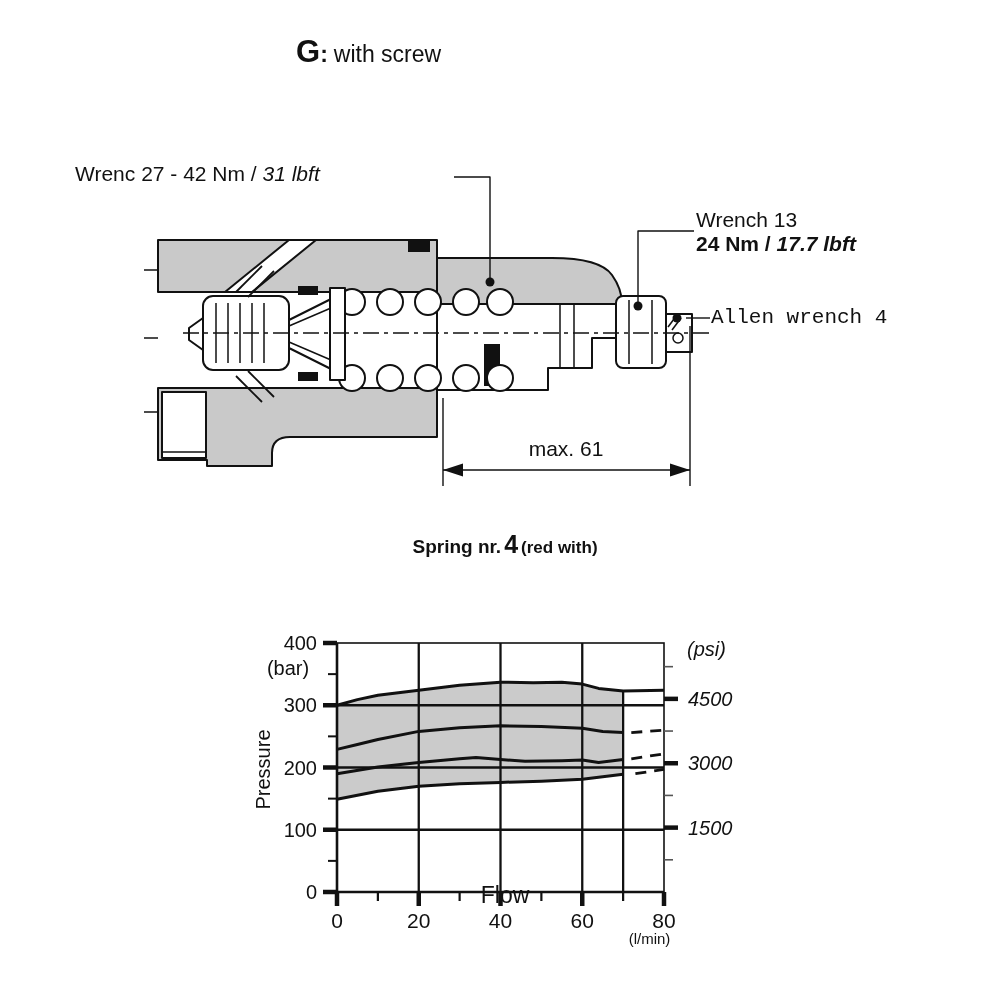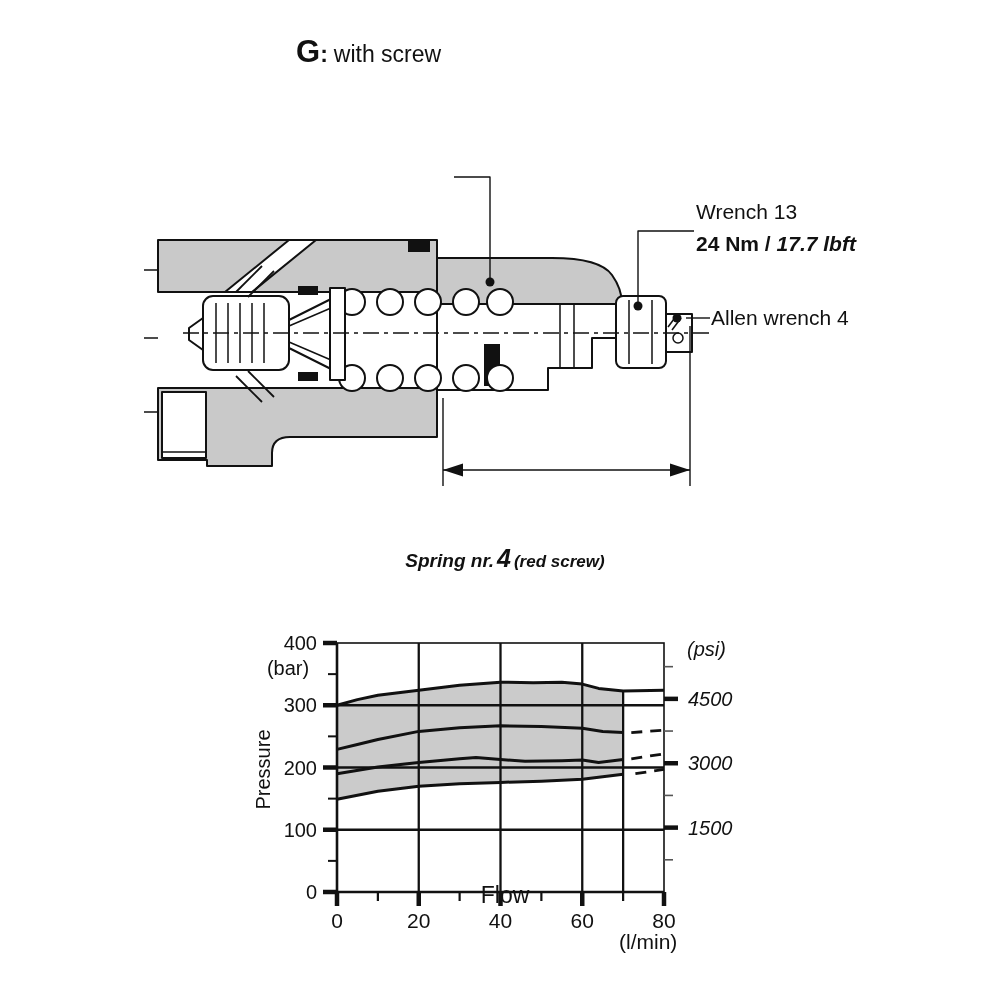--- a/index.html
+++ b/index.html
@@ -176,34 +176,38 @@
         <line x1="664" y1="666.6711206718239" x2="673" y2="666.6711206718239" stroke="#555" stroke-width="1.6"></line>
       </g>
   </svg>
 
   <div class="abs title-row" style="left:296px;top:34px;">
     <span class="title-g">G</span>
       <span class="title-colon">:</span>
       <span class="title-rest">with screw</span>
   </div>
 
-
-  <div class="abs ann" style="left:696px;top:200px;">Wrench 13</div>
+  <div class="abs ann" style="left:75px;top:162px;">
+    <span>Wrenc 27 - 42 Nm / </span><span class="it">31 lbft</span>
+  </div>
+
+  <div class="abs ann" style="left:696px;top:208px;">Wrench 13</div>
   <div class="abs ann" style="left:696px;top:232px;font-weight:bold;">
     <span>24 Nm / </span><span class="it">17.7 lbft</span>
   </div>
 
-  <div class="abs ann" style="left:711px;top:306px;">Allen wrench 4</div>
-
-
-  <div class="abs chart-title" style="left:320px;top:544px;font-style:italic;">
+  <div class="abs ann" style="left:711px;top:306px;font-family:Liberation Mono, monospace;">Allen wrench 4</div>
+
+  <div class="abs dimtxt" style="left:466px;top:437px;">max. 61</div>
+
+  <div class="abs chart-title" style="left:320px;top:530px;">
     <span class="ct-prefix">Spring nr. </span>
       <span class="ct-num">4</span>
-      <span class="ct-suffix"> (red screw)</span>
+      <span class="ct-suffix"> (red with)</span>
   </div>
 
   <div class="abs unit" style="left:252px;top:657px;width:72px;text-align:center;">(bar)</div>
   <div class="abs unit it" style="left:687px;top:638px;">(psi)</div>
   <div class="abs rot" style="left:193px;top:758px;">Pressure</div>
   <div class="abs unit" style="left:445px;top:882px;width:120px;text-align:center;font-size:23px;">Flow</div>
-  <div class="abs unit" style="left:619px;top:930px;width:95px;text-align:left;font-size:21px;">(l/min)</div>
+  <div class="abs unit" style="left:602px;top:930px;width:95px;text-align:center;font-size:15px;">(l/min)</div>
 
 </div>
 
 </body></html>

